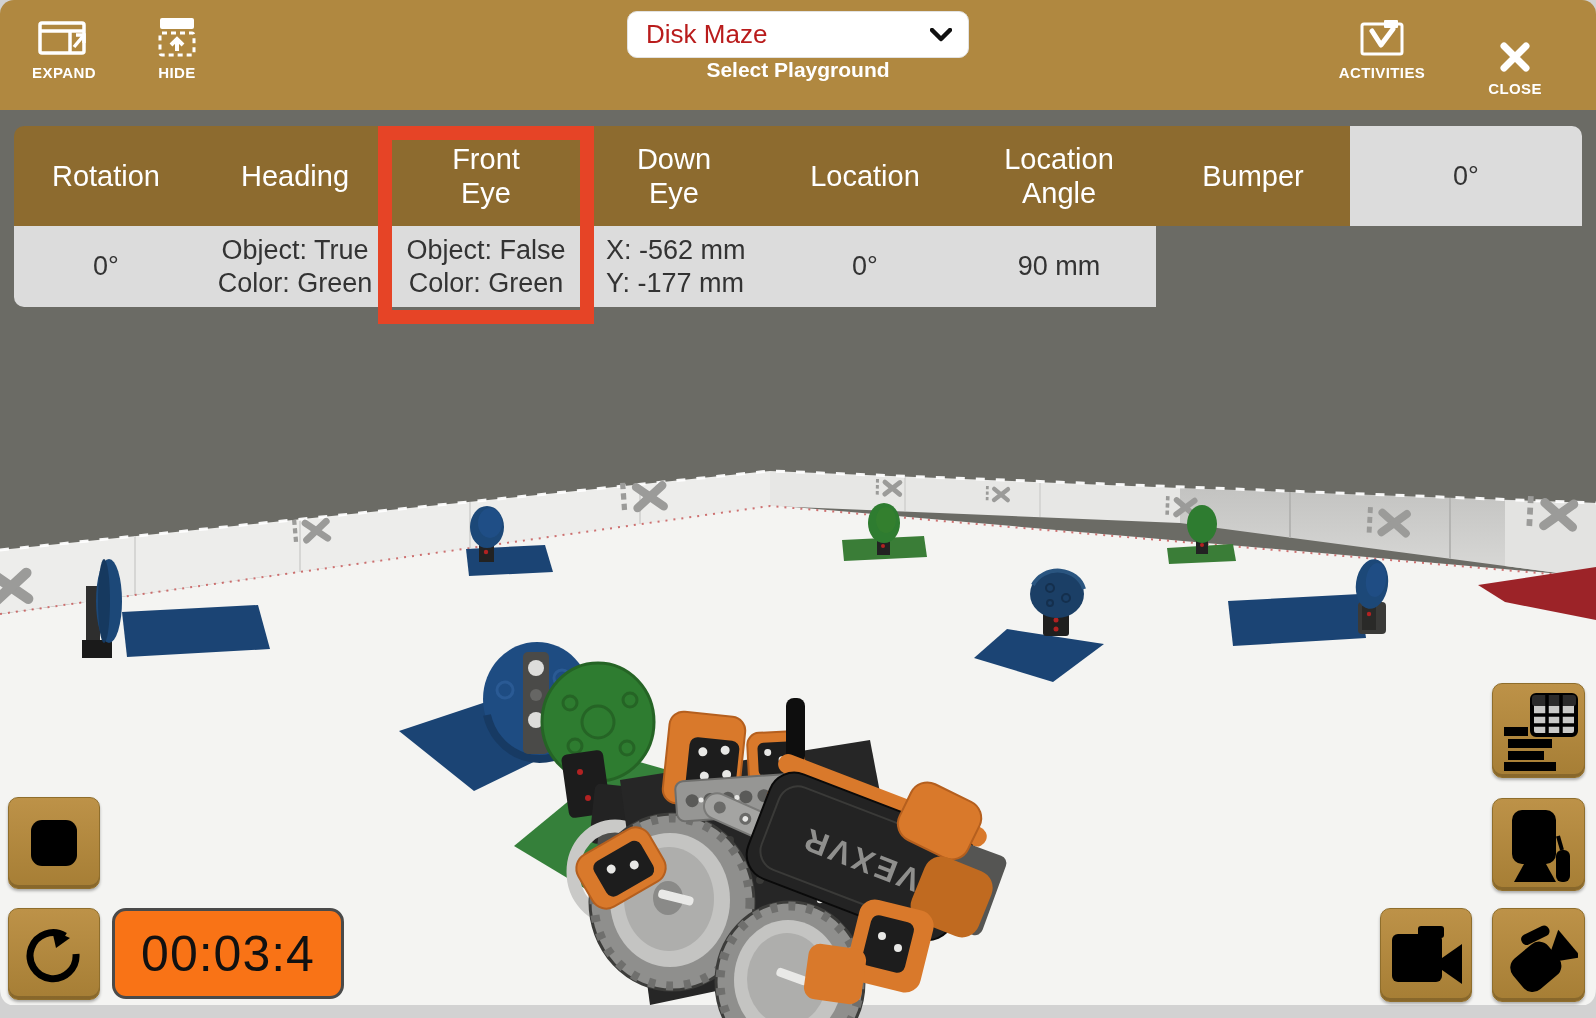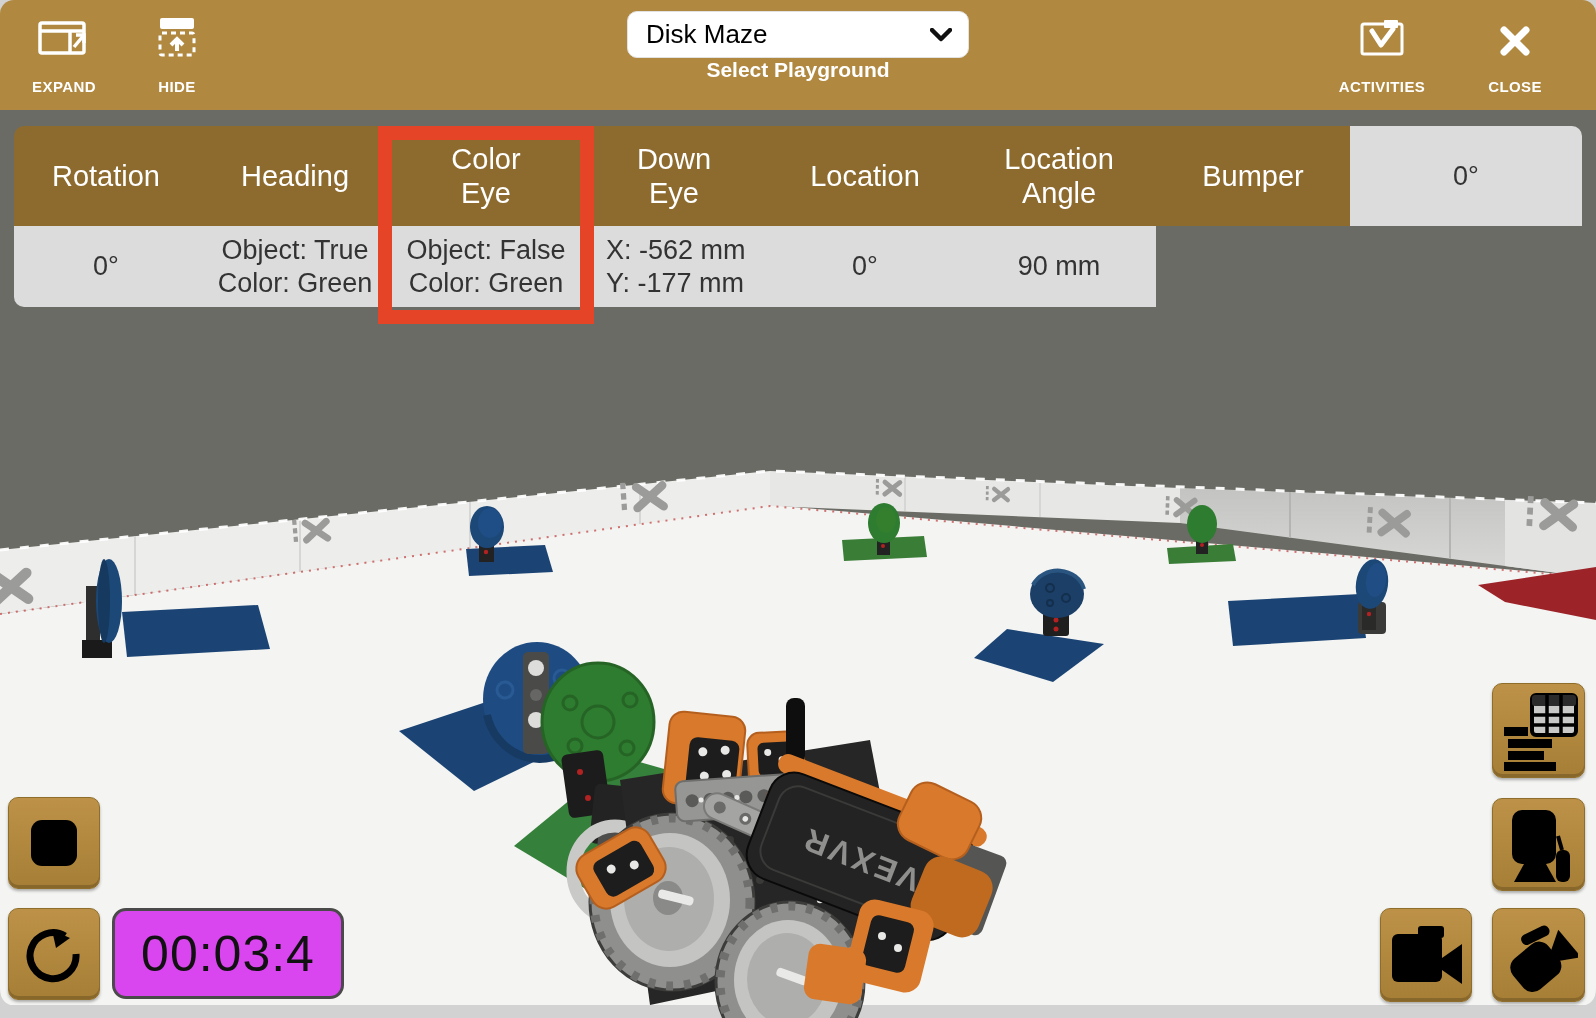--- a/index.html
+++ b/index.html
@@ -3,34 +3,34 @@
 <meta charset="utf-8">
 <style>
   * { margin:0; padding:0; box-sizing:border-box; }
   html,body { width:1596px; height:1018px; overflow:hidden; }
   body { background:#D2D2D2; font-family:"Liberation Sans", sans-serif; position:relative; }
 
   
   .topbar { position:absolute; left:0; top:0; width:1596px; height:110px;
     background:#B08840; border-radius:14px 14px 0 0; z-index:20; }
   .tb-btn { position:absolute; display:flex; flex-direction:column; align-items:center;
-    gap:20px; color:#fff; cursor:pointer; background:none; border:none; }
+    gap:6px; color:#fff; cursor:pointer; background:none; border:none; }
   .tb-label { font-size:15px; font-weight:bold; letter-spacing:.4px; color:#fff; }
   .tb-expand { left:24px; top:14px; width:80px; }
   .tb-hide   { left:146px; top:14px; width:62px; }
   .tb-activities { left:1324px; top:14px; width:116px; }
-  .tb-close  { left:1480px; top:14px; width:70px; }
+  .tb-close  { left:1480px; top:30px; width:70px; }
   .tb-icon { height:44px; display:flex; align-items:flex-end; }
 
   .playground-wrap { position:absolute; left:50%; top:0; transform:translateX(-50%);
     width:360px; text-align:center; }
   .playground-select { margin:11px auto 0; width:342px; height:47px; background:#fff;
     border-radius:10px; display:flex; align-items:center; padding:0 16px 0 18px;
     cursor:pointer; justify-content:space-between; border:1px solid #e2e2e2; }
-  .playground-select .sel-text { font-size:26px; color:#000000; }
+  .playground-select .sel-text { font-size:26px; color:#b91c1c; }
   .playground-label { margin-top:0; font-size:21px; font-weight:bold; color:#fff; }
 
   
   .sensor-table { position:absolute; left:14px; top:126px; width:1568px;
     display:grid; grid-template-columns:184px 194px 188px 188px 194px 194px 194px 232px;
     grid-template-rows:100px 81px; border-radius:10px; overflow:hidden; z-index:10; }
   .th { background:#8D6B2F; color:#fff; font-size:29px; display:flex;
     flex-direction:column; justify-content:center; align-items:center;
     text-align:center; line-height:1.18; }
   .td { background:#DCDCDC; color:#333; font-size:27px; display:flex;
@@ -51,21 +51,21 @@
     display:flex; align-items:center; justify-content:center;
     box-shadow:inset 0 -3px 0 rgba(0,0,0,.18), 0 2px 3px rgba(0,0,0,.3); }
   .btn-stop   { left:8px;  top:797px; width:92px; height:92px; }
   .btn-reset  { left:8px;  top:908px; width:92px; height:92px; }
   .btn-dashboard { left:1492px; top:683px; width:93px; height:95px; }
   .btn-robotview { left:1492px; top:798px; width:93px; height:93px; }
   .btn-camera    { left:1380px; top:908px; width:92px; height:94px; }
   .btn-camera-tilt { left:1492px; top:908px; width:93px; height:94px; }
 
   .timer { position:absolute; left:112px; top:908px; width:232px; height:91px;
-    background:#d946ef; border:3px solid #4A4A4A; border-radius:14px; z-index:30;
+    background:#f97316; border:3px solid #4A4A4A; border-radius:14px; z-index:30;
     display:flex; align-items:center; justify-content:center;
     font-size:50px; color:#111; letter-spacing:1px; }
 </style>
 </head>
 <body>
 
 <div class="scene-wrap">
   <svg width="1596" height="908" viewBox="0 110 1596 908">
     <defs>
       <g id="ix-logo">
@@ -368,21 +368,21 @@
 </div>
 
 <div class="sensor-table">
   <div class="th">
       <div>Rotation</div>
     </div>
   <div class="th">
       <div>Heading</div>
     </div>
   <div class="th">
-      <div>Color</div>
+      <div>Front</div>
       <div>Eye</div>
     </div>
   <div class="th">
       <div>Down</div>
       <div>Eye</div>
     </div>
   <div class="th">
       <div>Location</div>
     </div>
   <div class="th">

